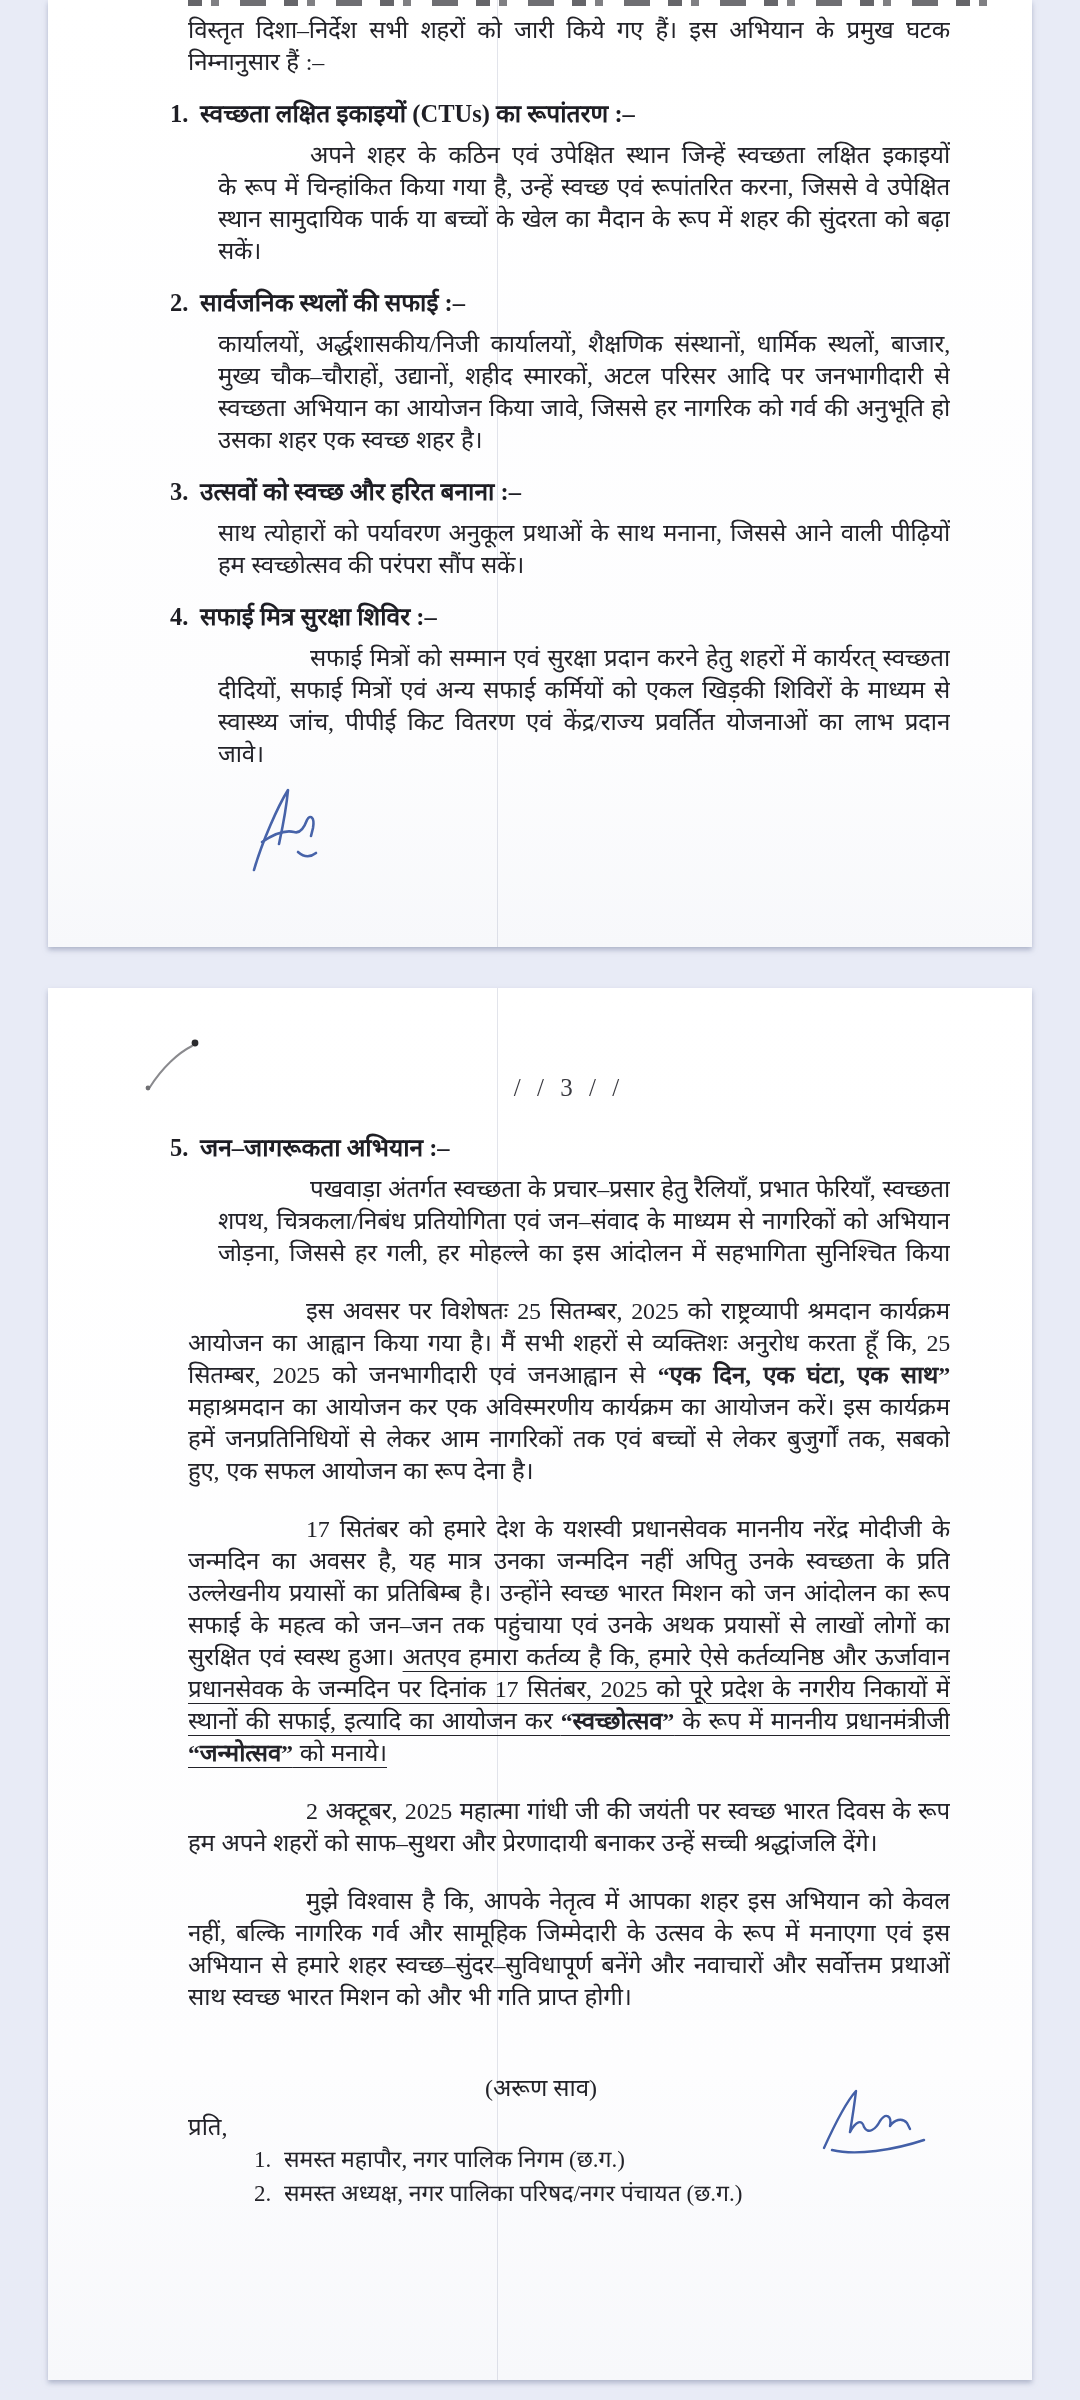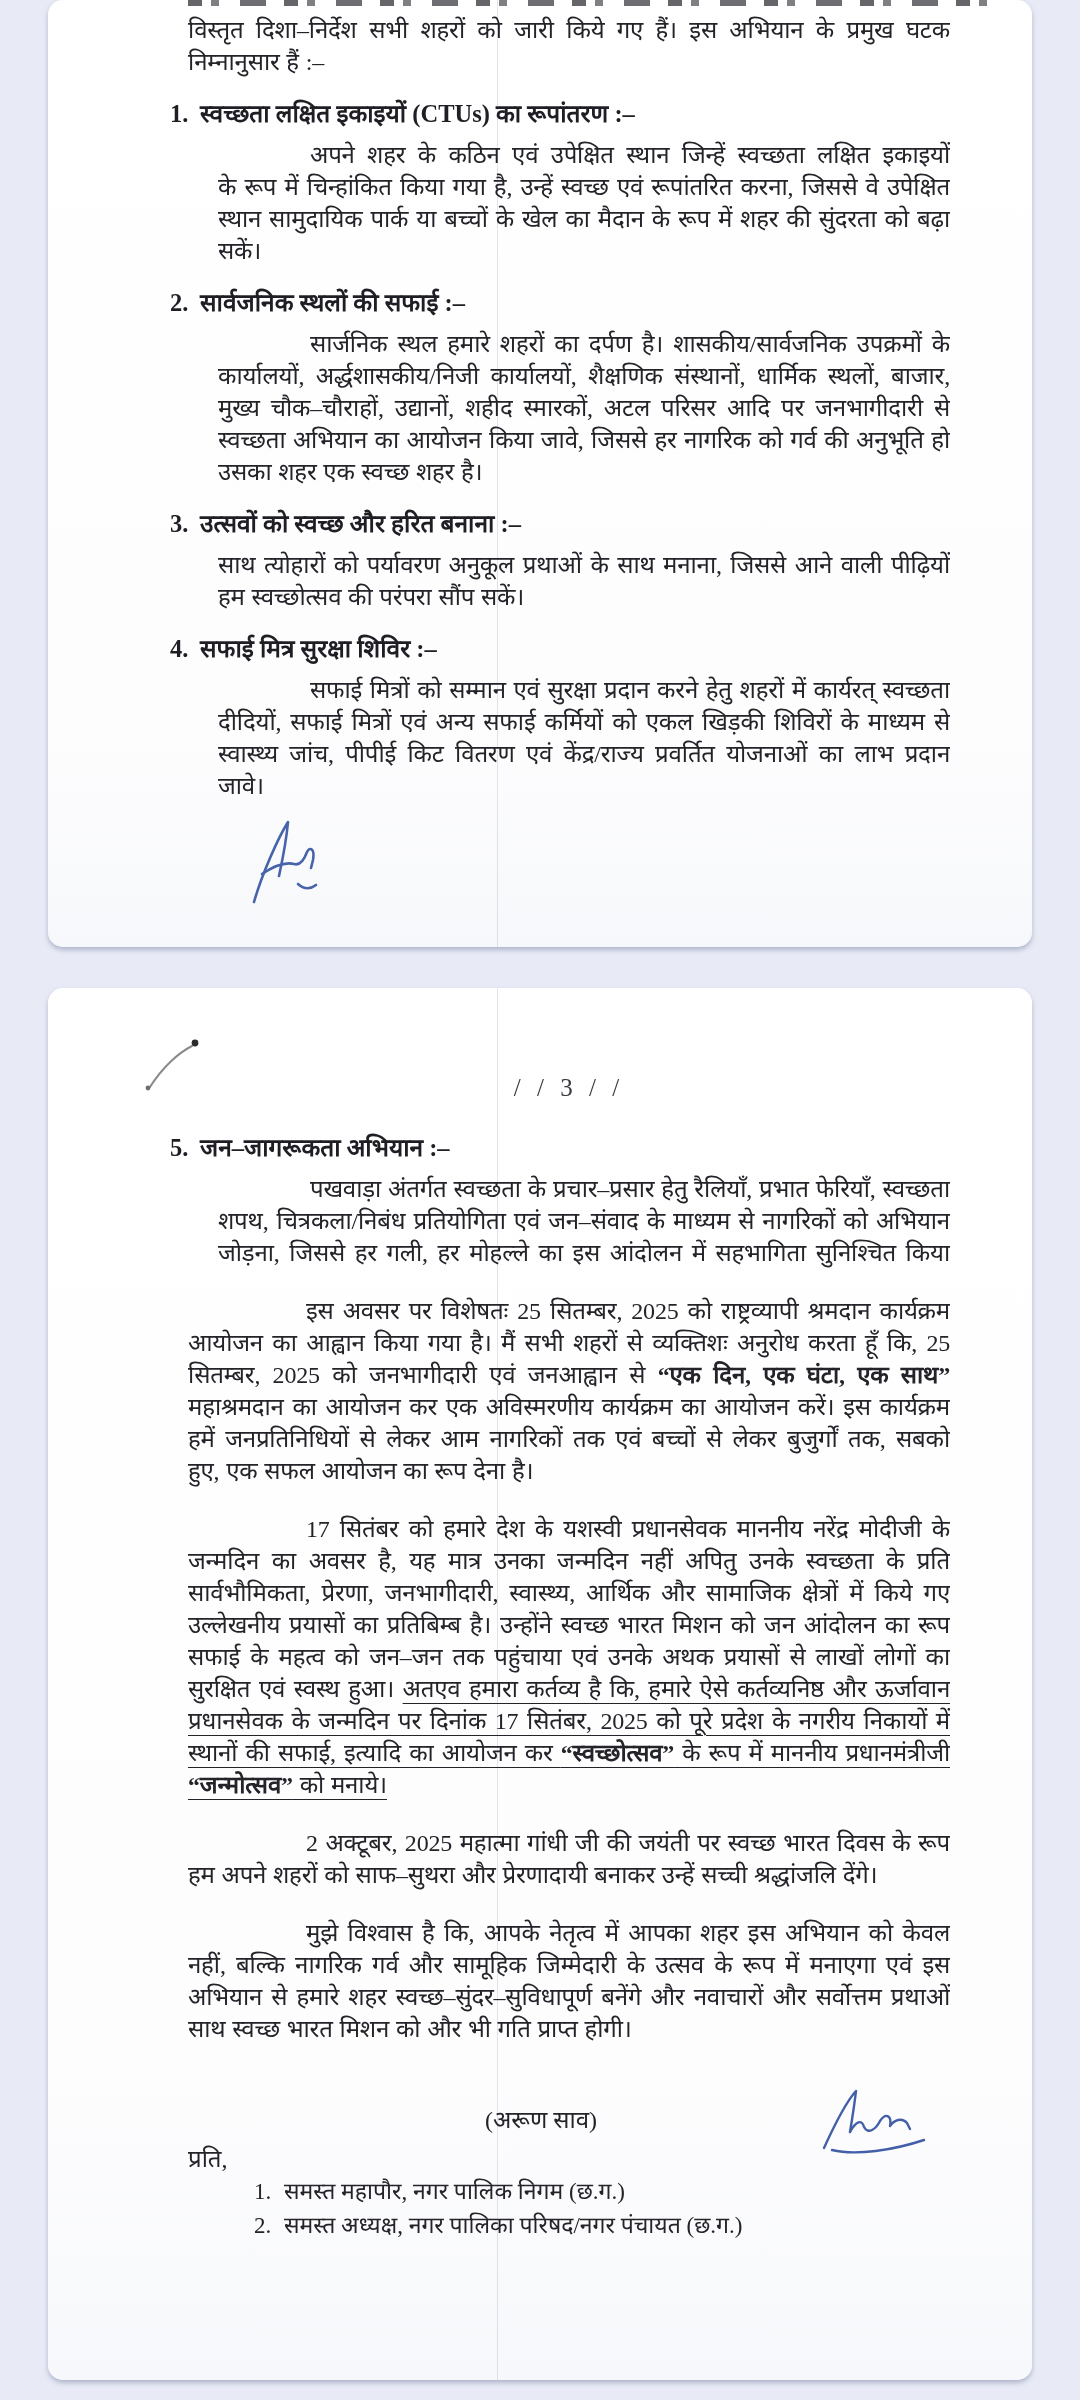--- a/index.html
+++ b/index.html
@@ -5,21 +5,20 @@
   html,body{margin:0;padding:0;}
   body{
     width:1080px;height:2400px;position:relative;overflow:hidden;
     background:#e8ebf6;
     font-family:"Liberation Serif","DejaVu Serif",serif;
   }
   .page{
     position:absolute;left:48px;width:984px;background:#fefefe;
     background:linear-gradient(180deg,#ffffff 0%,#fdfdfe 78%,#f7f8fb 100%);
     box-shadow:0 3px 5px rgba(130,138,168,0.55);
-    border-radius:15px;
   }
   #page1{top:0;height:947px;}
   #page2{top:988px;height:1392px;}
   .foldline{
     position:absolute;top:0;bottom:0;left:449px;width:1px;
     background:rgba(173,178,198,0.35);pointer-events:none;
   }
   .content{position:relative;padding:0 82px 0 140px;color:#232329;}
   #page1 .content{padding-top:14px;}
   
@@ -89,21 +88,20 @@
           <div class="tline first">अपने शहर के कठिन एवं उपेक्षित स्थान जिन्हें स्वच्छता लक्षित इकाइयों (CTUs)</div>
           <div class="tline">के रूप में चिन्हांकित किया गया है, उन्हें स्वच्छ एवं रूपांतरित करना, जिससे वे उपेक्षित</div>
           <div class="tline">स्थान सामुदायिक पार्क या बच्चों के खेल का मैदान के रूप में शहर की सुंदरता को बढ़ा</div>
           <div class="tline end">सकें।</div>
         </div>
         <div class="heading">
           <span class="num">2.</span>
           <span>सार्वजनिक स्थलों की सफाई :–</span>
         </div>
         <div class="sec-para">
-          <div class="tline first">सार्जनिक स्थल हमारे शहरों का दर्पण है। शासकीय/सार्वजनिक उपक्रमों के</div>
           <div class="tline">कार्यालयों, अर्द्धशासकीय/निजी कार्यालयों, शैक्षणिक संस्थानों, धार्मिक स्थलों, बाजार, मंडी,</div>
           <div class="tline">मुख्य चौक–चौराहों, उद्यानों, शहीद स्मारकों, अटल परिसर आदि पर जनभागीदारी से वृहद</div>
           <div class="tline">स्वच्छता अभियान का आयोजन किया जावे, जिससे हर नागरिक को गर्व की अनुभूति हो कि,</div>
           <div class="tline end">उसका शहर एक स्वच्छ शहर है।</div>
         </div>
         <div class="heading">
           <span class="num">3.</span>
           <span>उत्सवों को स्वच्छ और हरित बनाना :–</span>
         </div>
         <div class="sec-para">
@@ -158,21 +156,20 @@
           <div class="tline first">इस अवसर पर विशेषतः 25 सितम्बर, 2025 को राष्ट्रव्यापी श्रमदान कार्यक्रम के</div>
           <div class="tline">आयोजन का आह्वान किया गया है। मैं सभी शहरों से व्यक्तिशः अनुरोध करता हूँ कि, 25</div>
           <div class="tline"><span>सितम्बर, 2025 को जनभागीदारी एवं जनआह्वान से </span><span class="b">“एक दिन, एक घंटा, एक साथ”</span></div>
           <div class="tline">महाश्रमदान का आयोजन कर एक अविस्मरणीय कार्यक्रम का आयोजन करें। इस कार्यक्रम में</div>
           <div class="tline">हमें जनप्रतिनिधियों से लेकर आम नागरिकों तक एवं बच्चों से लेकर बुजुर्गों तक, सबको जोड़ते</div>
           <div class="tline end">हुए, एक सफल आयोजन का रूप देना है।</div>
         </div>
         <div class="para">
           <div class="tline first">17 सितंबर को हमारे देश के यशस्वी प्रधानसेवक माननीय नरेंद्र मोदीजी के</div>
           <div class="tline">जन्मदिन का अवसर है, यह मात्र उनका जन्मदिन नहीं अपितु उनके स्वच्छता के प्रति योगदान,</div>
-          <div class="tline">सार्वभौमिकता, प्रेरणा, जनभागीदारी, स्वास्थ्य, आर्थिक और सामाजिक क्षेत्रों में किये गए</div>
           <div class="tline">उल्लेखनीय प्रयासों का प्रतिबिम्ब है। उन्होंने स्वच्छ भारत मिशन को जन आंदोलन का रूप</div>
           <div class="tline">सफाई के महत्व को जन–जन तक पहुंचाया एवं उनके अथक प्रयासों से लाखों लोगों का जीवन</div>
           <div class="tline"><span>सुरक्षित एवं स्वस्थ हुआ। </span><span class="u">अतएव हमारा कर्तव्य है कि, हमारे ऐसे कर्तव्यनिष्ठ और ऊर्जावान</span></div>
           <div class="tline"><span class="u">प्रधानसेवक के जन्मदिन पर दिनांक 17 सितंबर, 2025 को पूरे प्रदेश के नगरीय निकायों में</span></div>
           <div class="tline"><span class="u">स्थानों की सफाई, इत्यादि का आयोजन कर </span><span class="u b">“स्वच्छोत्सव”</span><span class="u"> के रूप में माननीय प्रधानमंत्रीजी के</span></div>
           <div class="tline end"><span class="u b">“जन्मोत्सव”</span><span class="u"> को मनाये।</span></div>
         </div>
         <div class="para">
           <div class="tline first">2 अक्टूबर, 2025 महात्मा गांधी जी की जयंती पर स्वच्छ भारत दिवस के रूप में</div>
           <div class="tline end">हम अपने शहरों को साफ–सुथरा और प्रेरणादायी बनाकर उन्हें सच्ची श्रद्धांजलि देंगे।</div>

